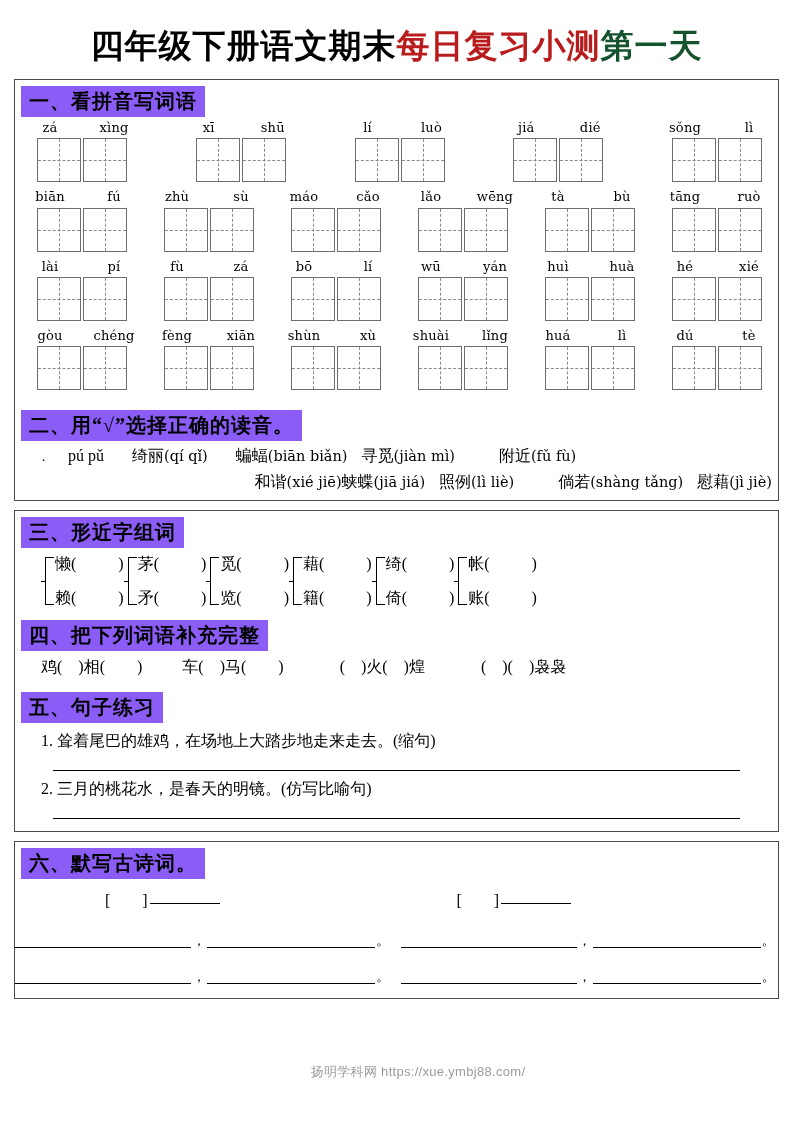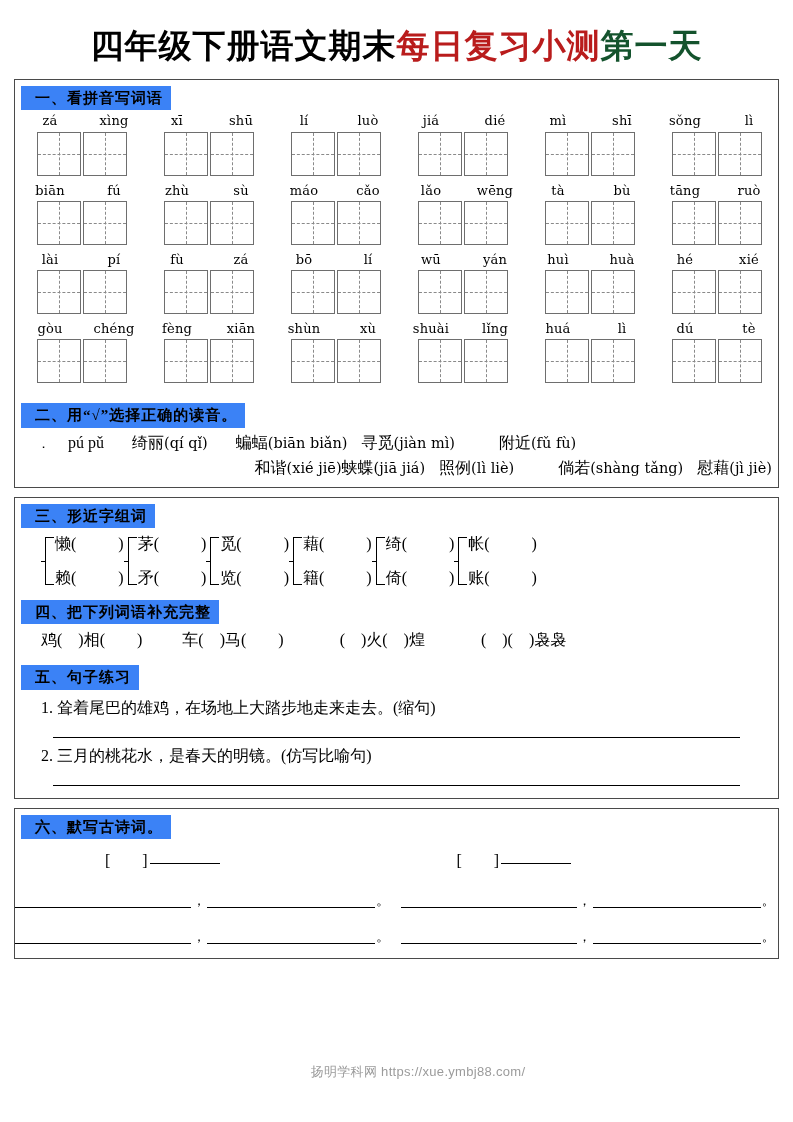--- a/index.html
+++ b/index.html
@@ -36,25 +36,25 @@
     border: 1.4px solid #4a4a4a;
     margin: 0 14px 9px 14px;
     box-sizing: border-box;
     background: #fff;
     position: relative;
   }
 
   
   .sec-head {
     display: inline-block;
-    background: #3b82f6;
-    font-size: 15px;
+    background: #8b5cf6;
+    font-size: 20px;
     font-weight: bold;
     font-family: "Liberation Serif", "DejaVu Serif", serif;
-    padding: 2px 8px 2px 14px;
+    padding: 2px 8px 2px 8px;
     margin: 6px 0 2px 6px;
     line-height: 1.35;
     letter-spacing: 1px;
     white-space: nowrap;
   }
 
   
   .pinyin-block { padding: 2px 6px 6px 12px; }
   .pinyin-row {
     display: flex;
@@ -294,30 +294,20 @@
           <span class="py-cell">jiá</span>
             <span class="py-cell">dié</span>
         </div>
         <div class="grid-line">
           <div class="tzg"></div>
             <div class="tzg"></div>
         </div>
       </div>
       <div class="word-group">
         <div class="py-line">
-          <span class="py-cell">mì</span>
-            <span class="py-cell">shī</span>
-        </div>
-        <div class="grid-line">
-          <div class="tzg"></div>
-            <div class="tzg"></div>
-        </div>
-      </div>
-      <div class="word-group">
-        <div class="py-line">
           <span class="py-cell">sǒng</span>
             <span class="py-cell">lì</span>
         </div>
         <div class="grid-line">
           <div class="tzg"></div>
             <div class="tzg"></div>
         </div>
       </div>
     </div>
 

